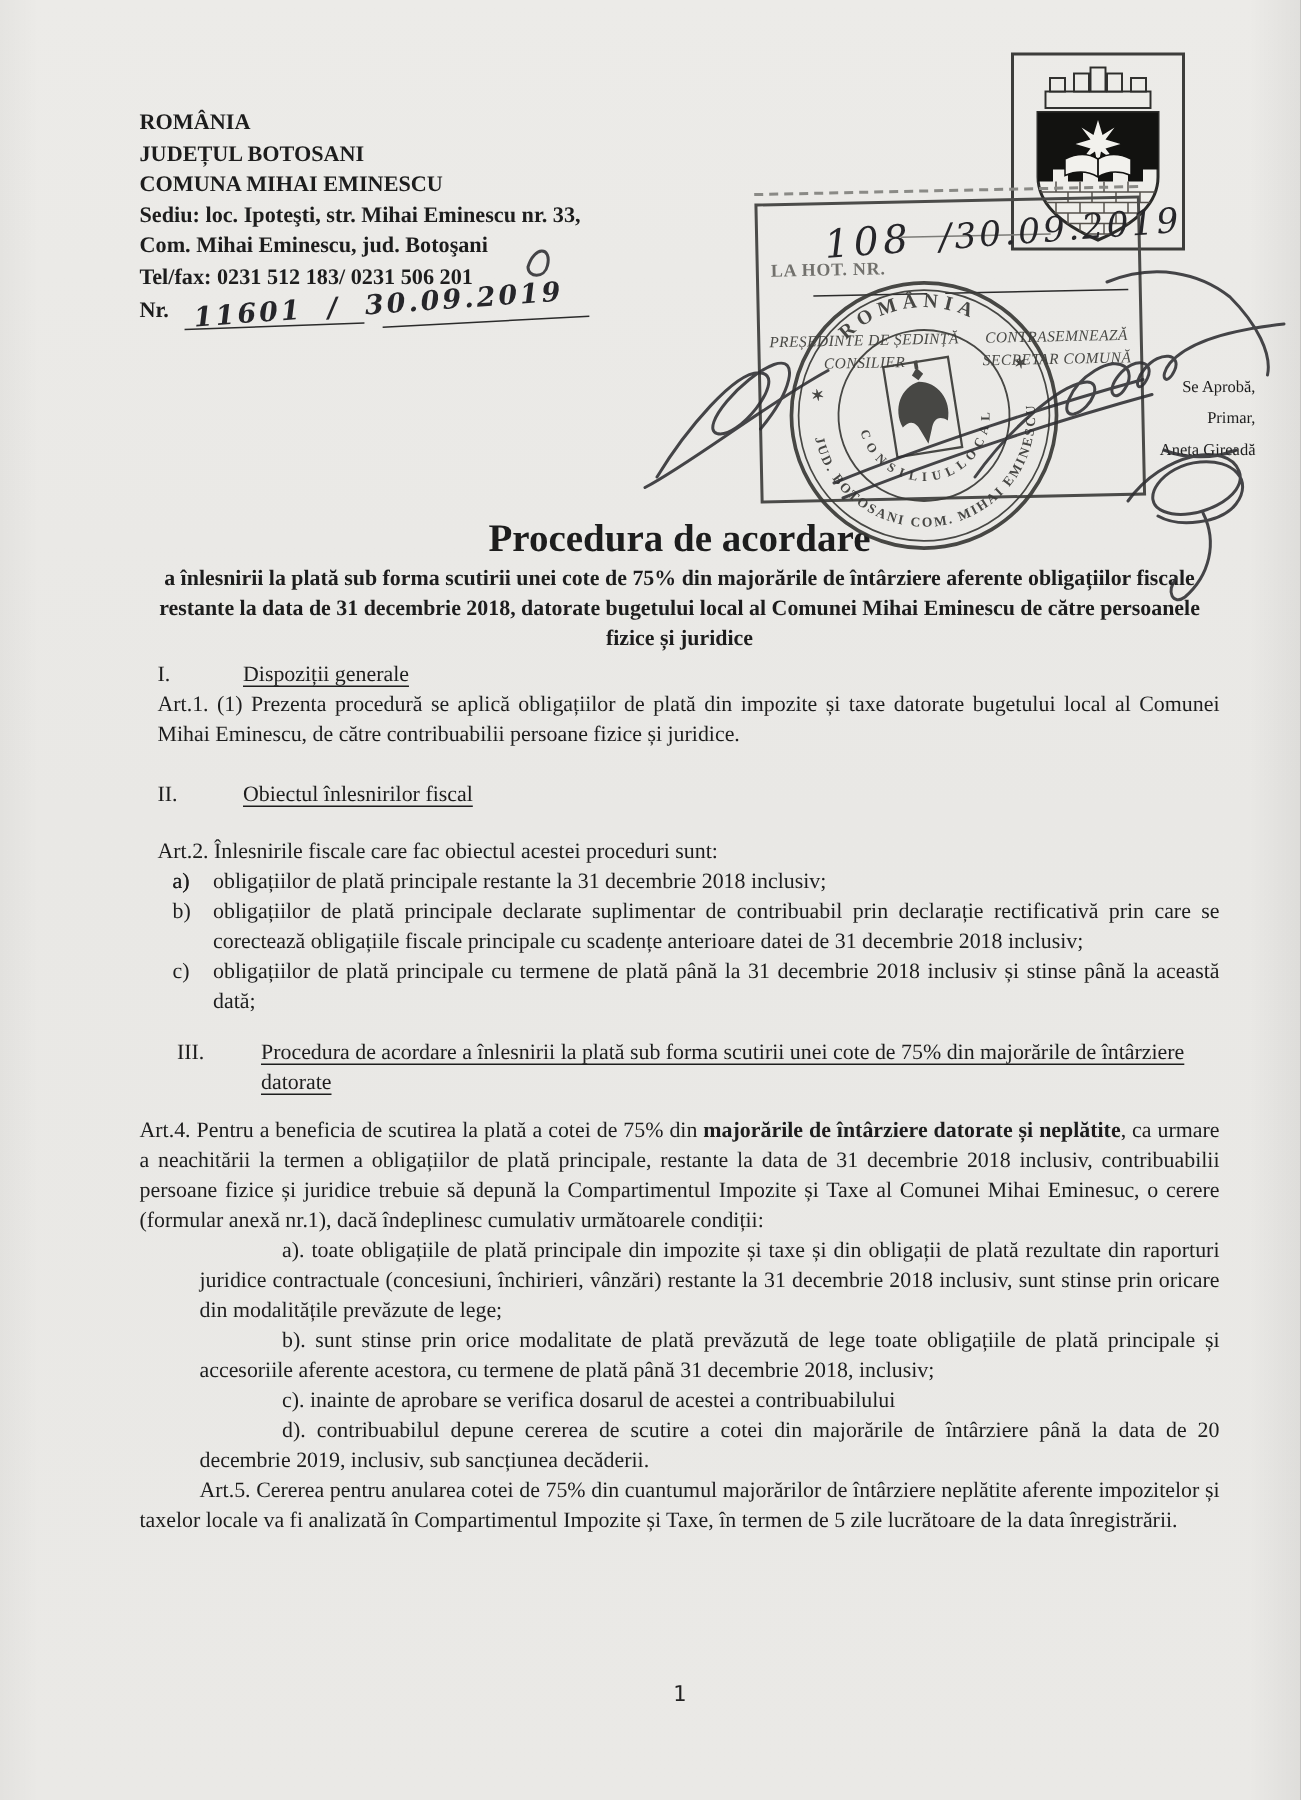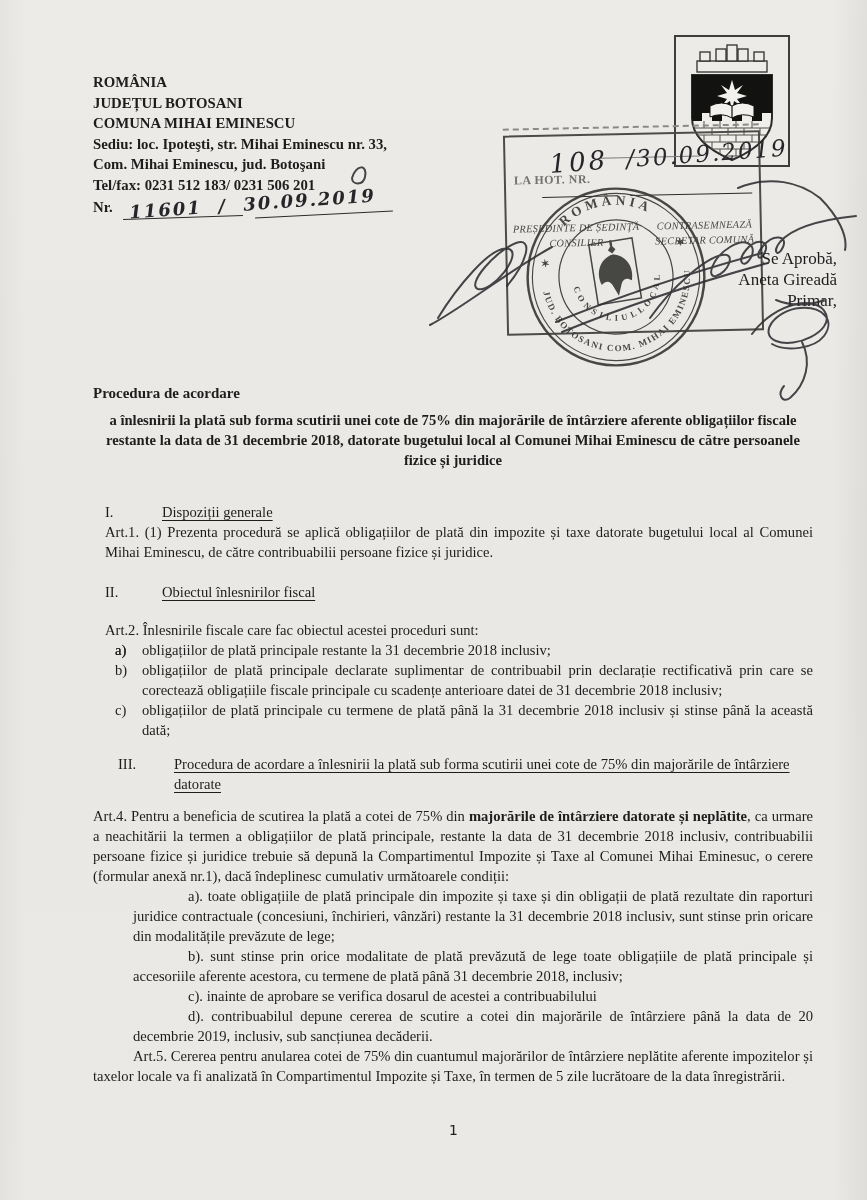--- a/index.html
+++ b/index.html
@@ -43,32 +43,32 @@
     font-size:10.3px; font-style:italic; color:#4a4a46; letter-spacing:.3px; }
   .stamp-roles .r { text-align:center; line-height:15px; }
 
   
   .seal-wrap { position:absolute; left:521px; top:182px; width:190px; height:190px;
     transform:rotate(-9deg); z-index:3; opacity:.92; }
   .sealtxt { font-family:"Liberation Serif", serif; font-weight:bold; fill:#3a3a37; }
 
   
   .approve { position:absolute; right:30px; top:248px; width:230px; text-align:right;
-    font-size:17px; line-height:21px; z-index:2; }
+    font-size:11px; line-height:21px; z-index:2; }
 
   
   .sigs { position:absolute; inset:0; z-index:4; pointer-events:none; }
 
   
   .content { position:absolute; left:93px; top:346px; width:720px; font-size:14.6px;
     line-height:20px; z-index:2; }
-  .doc-title { text-align:left; font-weight:bold; font-size:15px; line-height:26px;margin-top:34px; }
+  .doc-title { text-align:center; font-weight:bold; font-size:26px; line-height:26px; }
   .doc-subtitle { text-align:center; font-weight:bold; margin-top:4px; }
   .blockA { padding-left:12px; }
-  .sec-head { margin-top:32px; }
+  .sec-head { margin-top:4px; }
   .sec-num { display:inline-block; width:57px; }
   .u { text-decoration:underline; text-underline-offset:3px; }
   .para { margin:0; text-align:justify;font-family:Liberation Serif, serif; }
   .mt { margin-top:18px; }
   .hli { position:relative; padding-left:37px; text-align:justify; }
   .hli .m { position:absolute; left:10px; }
   .sec-head3 { margin-top:14px; position:relative; padding-left:69px; }
   .sec-num3 { position:absolute; left:13px; top:0; }
   .ind55 { text-indent:55px;margin-left:40px; }
   .ind40 { text-indent:40px; }
@@ -184,22 +184,22 @@
       <g fill="#3a3a37">
         <path d="M100 66 l4 5 -4 4 -4 -4 z"></path>
         <path d="M100 76 C 87 78 79 92 84 106 C 90 101 94 104 96 110 L100 120 L104 110 C 106 104 110 101 116 106 C 121 92 113 78 100 76 Z"></path>
         <rect x="98.7" y="61" width="2.6" height="6"></rect>
       </g>
     </svg>
   </div>
 
   <div class="approve">
     <div>Se Aprobă,</div>
+    <div>Primar,</div>
     <div>Aneta Gireadă</div>
-    <div>Primar,</div>
   </div>
 
   <svg class="sigs" width="867" height="1200" viewBox="0 0 867 1200">
     <g fill="none" stroke="#2e2e32" stroke-width="2" stroke-linecap="round" opacity="0.88">
       <g>
         <path d="M438,318 C455,290 492,243 509,249 C523,254 492,293 478,289 C466,285 495,251 516,243 C534,237 527,262 507,286"></path>
         <path d="M430,325 C462,308 510,270 552,247"></path>
       </g>
       <g>
         <path d="M650,318 C672,287 705,258 722,255 C737,252 728,273 716,276 C706,278 712,258 730,247 C748,236 758,247 750,259 C744,269 736,262 746,250 C757,237 770,241 765,252 C760,263 754,257 763,246 C774,233 788,236 783,247 C778,258 772,252 780,242 C792,228 818,220 856,216"></path>

